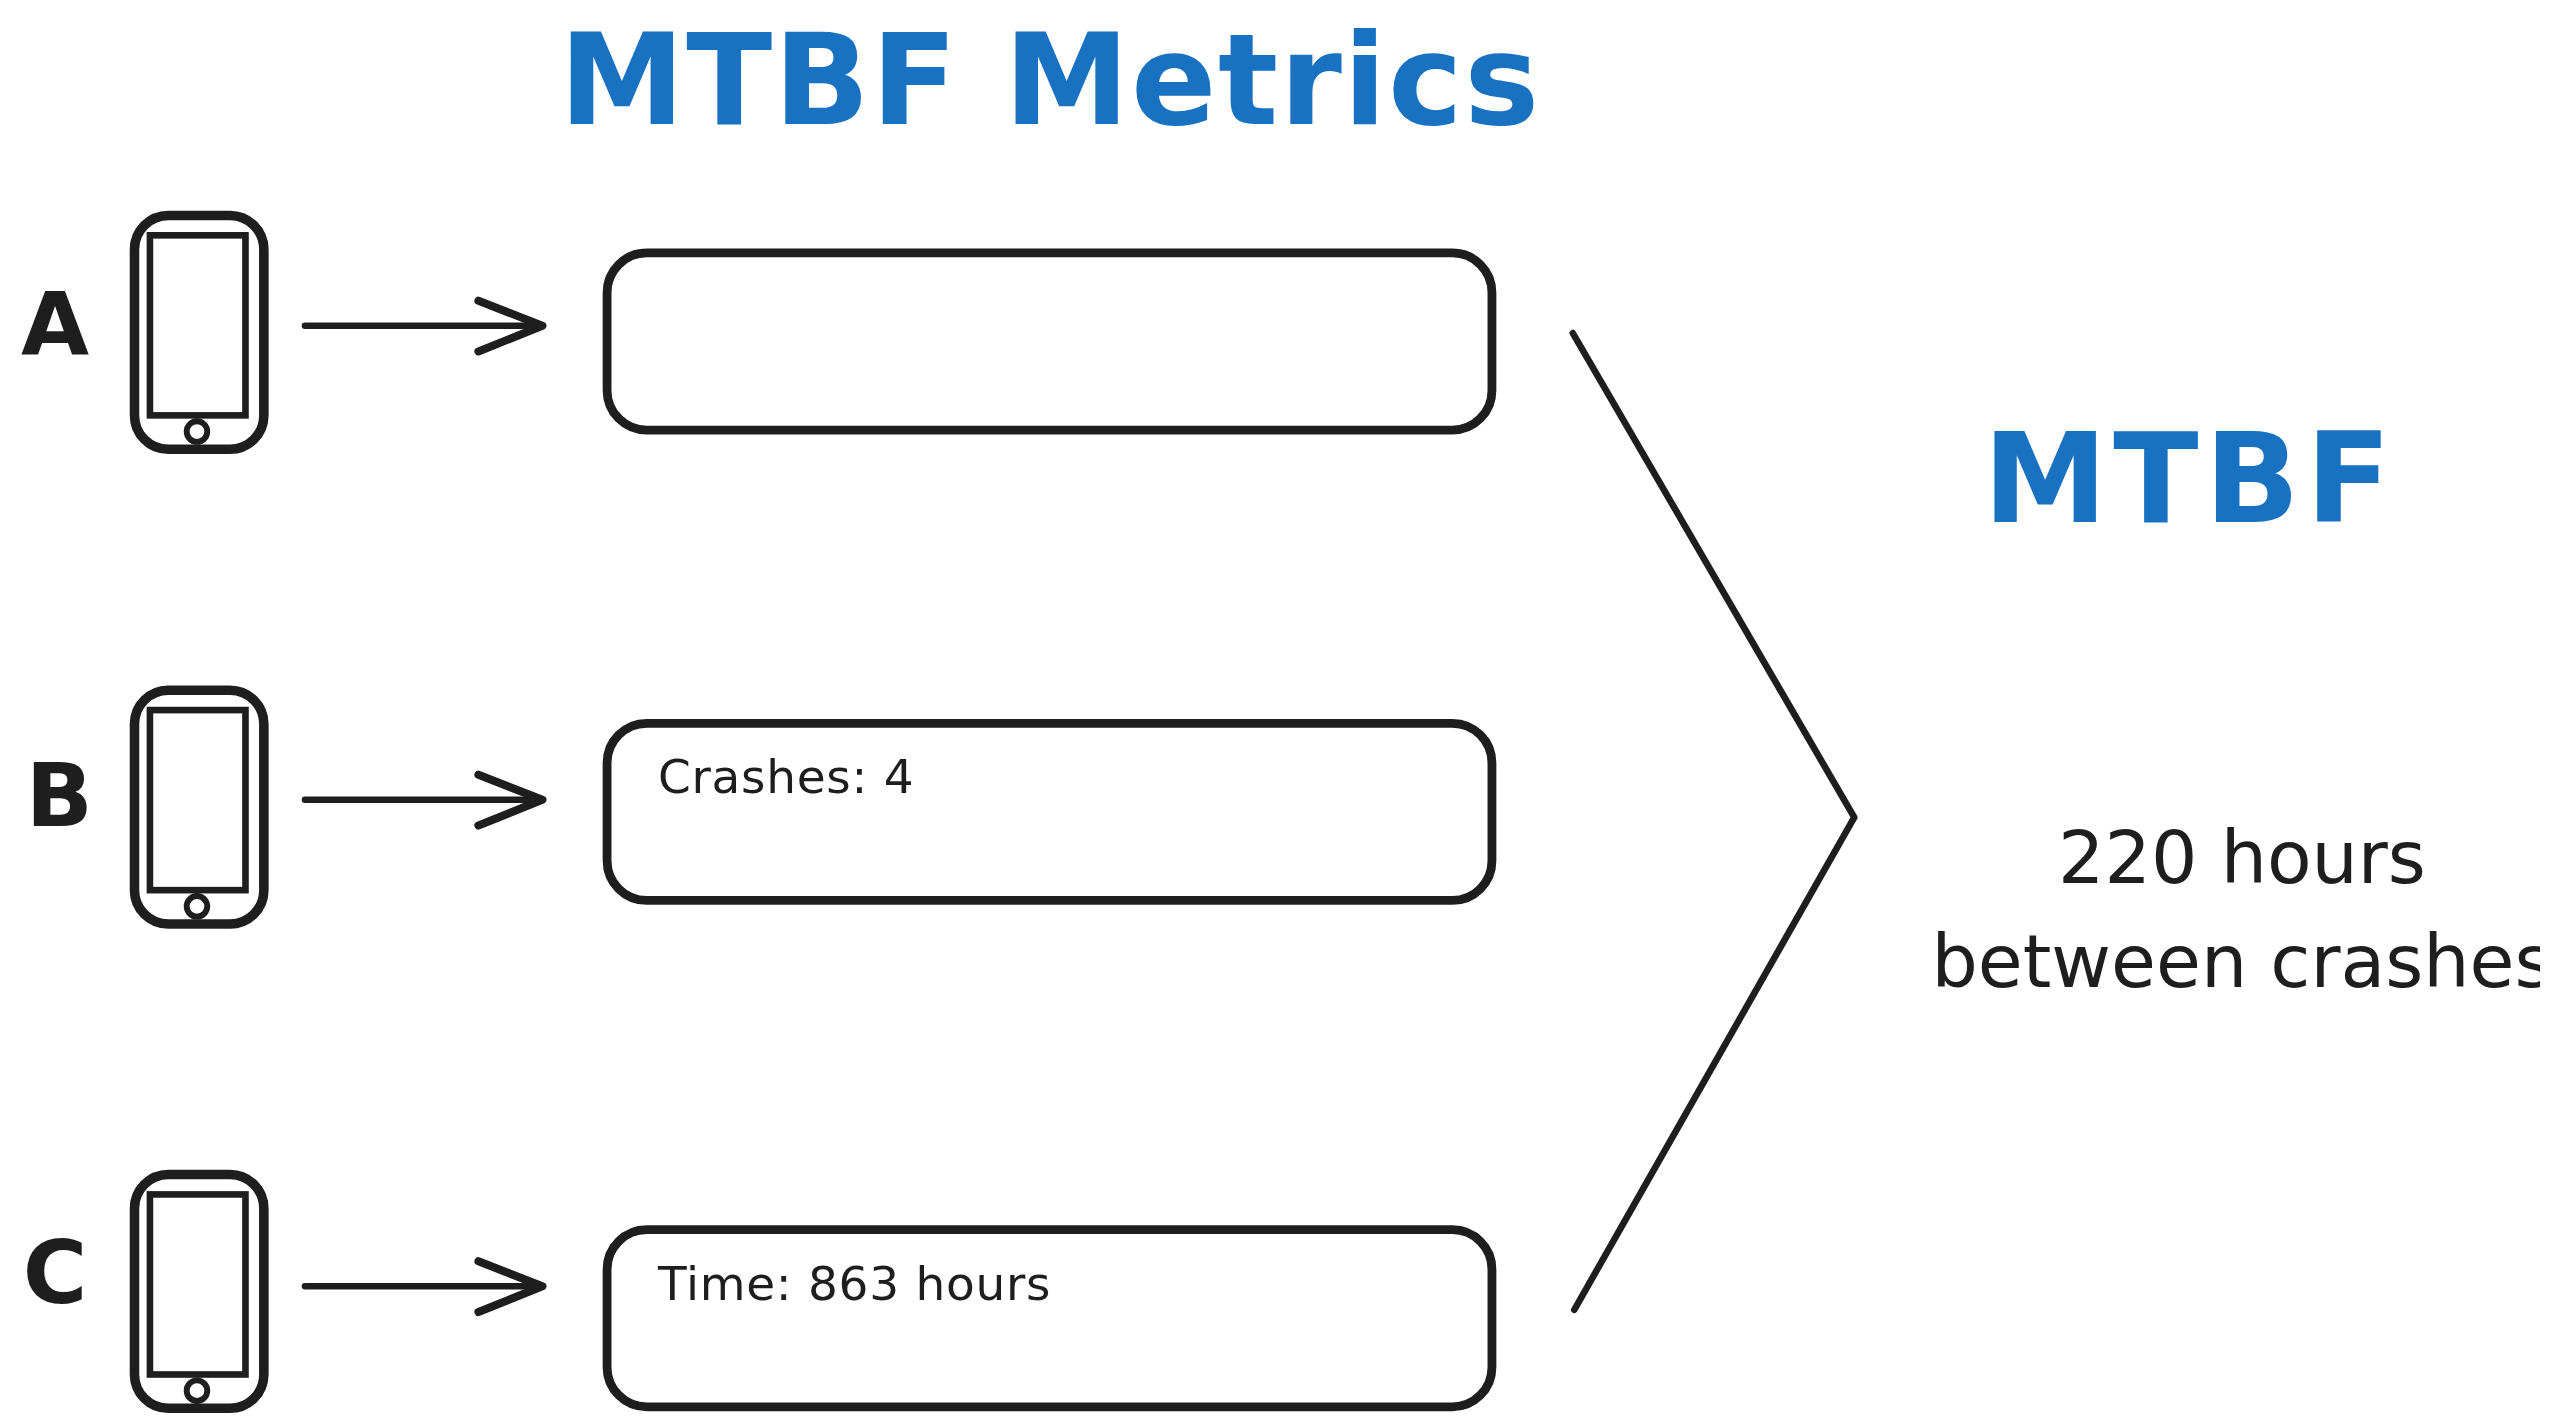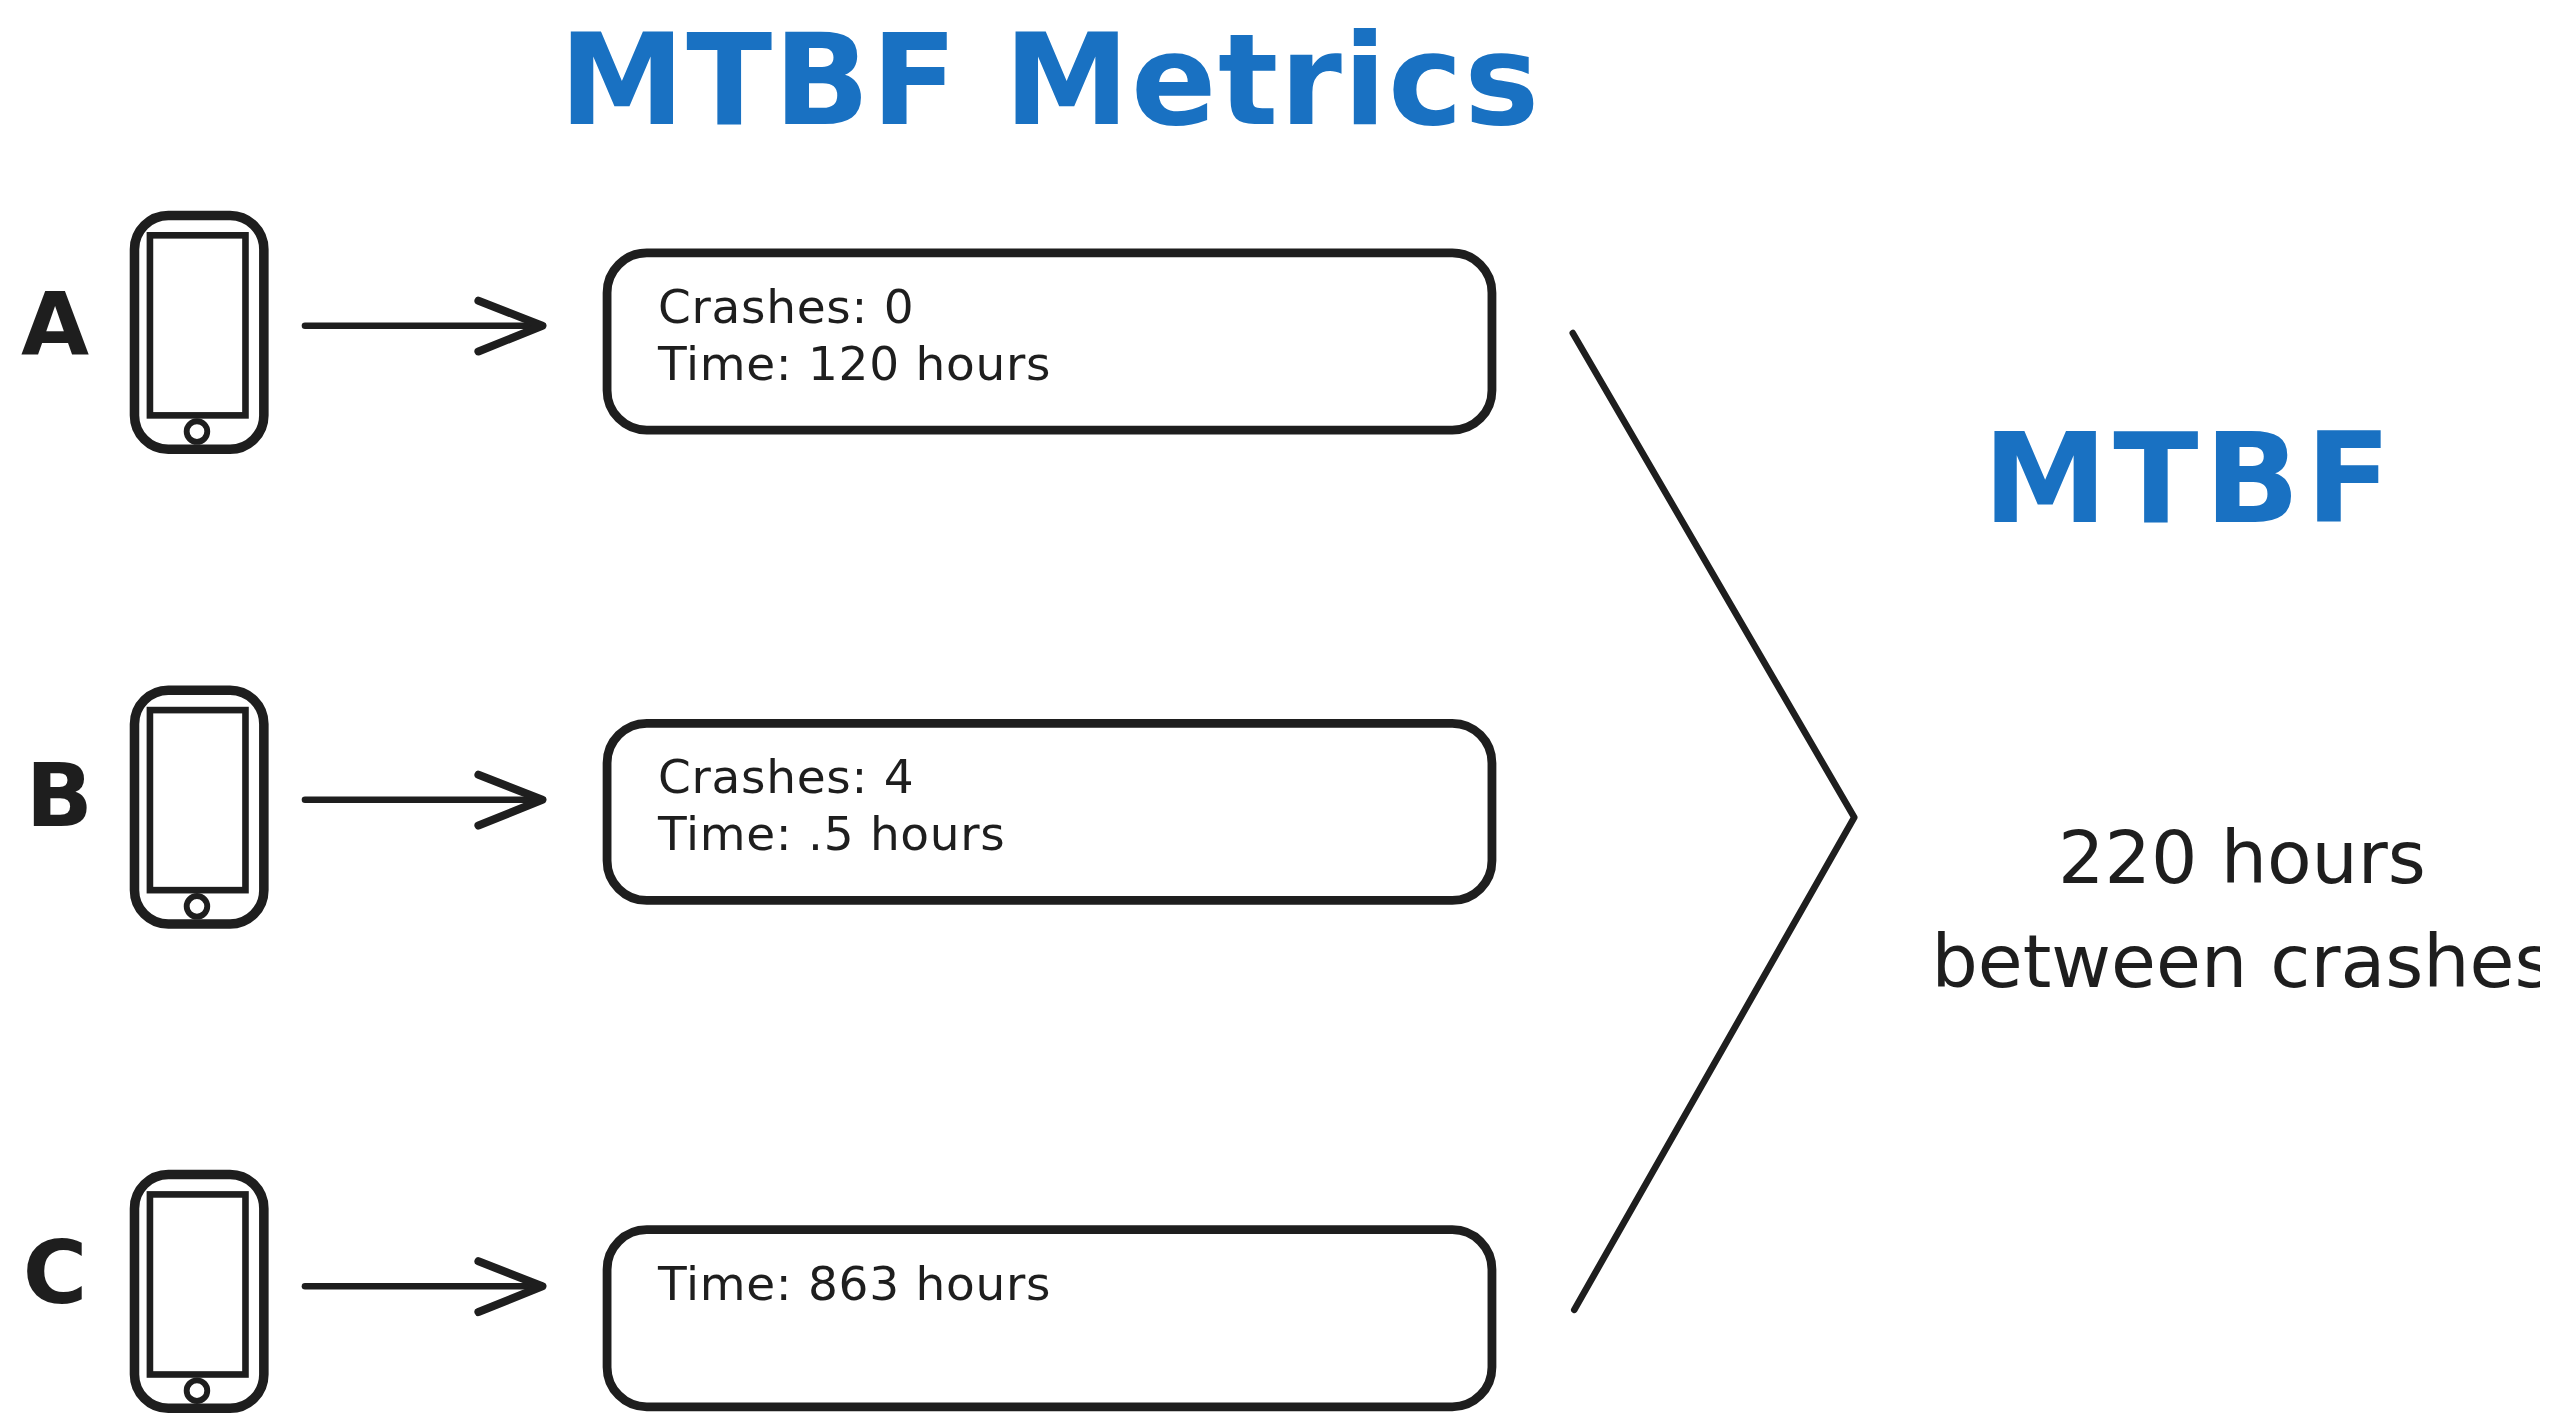--- a/index.html
+++ b/index.html
@@ -125,27 +125,22 @@
 
     <path d="M 2140 453 L 2523 1112 L 2142 1782" fill="none" stroke="#1e1e1e" stroke-width="9" stroke-linecap="round" stroke-linejoin="round"></path>
   </svg>
 
   <div class="abs title">MTBF Metrics</div>
 
   <div class="abs dev-label" id="label-a">A</div>
   <div class="abs dev-label" id="label-b">B</div>
   <div class="abs dev-label" id="label-c">C</div>
 
-  <div class="abs box-text" id="box-text-a">
-    <div>Crashes: 0</div>
-    <div>Time: 120 hours</div>
-  </div>
   <div class="abs box-text" id="box-text-b">
     <div>Crashes: 4</div>
-    <div>Time: .5 hours</div>
   </div>
   <div class="abs box-text" id="box-text-c">
     <div>Time: 863 hours</div>
   </div>
 
   <div class="abs mtbf-heading">MTBF</div>
   <div class="abs result-text">
     <div>220 hours</div>
     <div>between crashes</div>
   </div>

